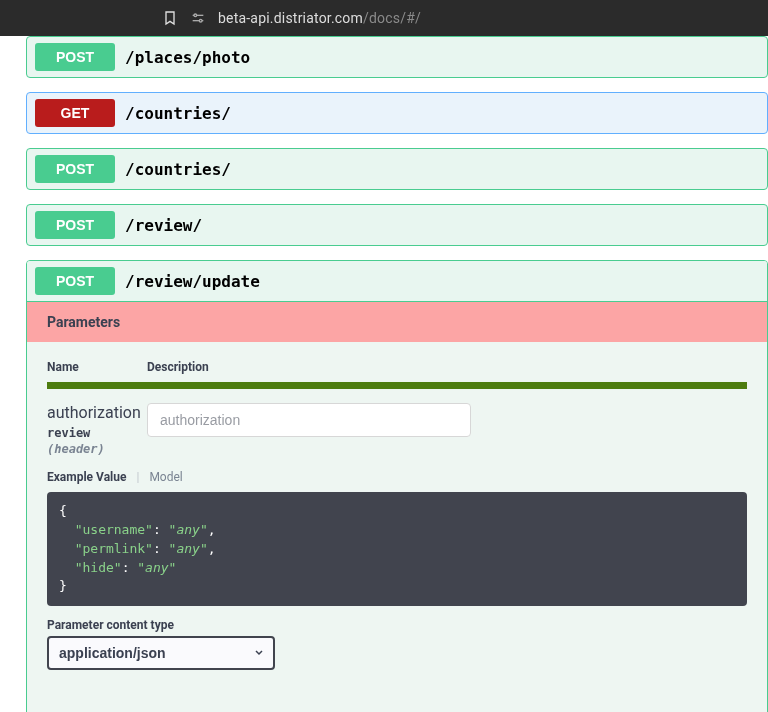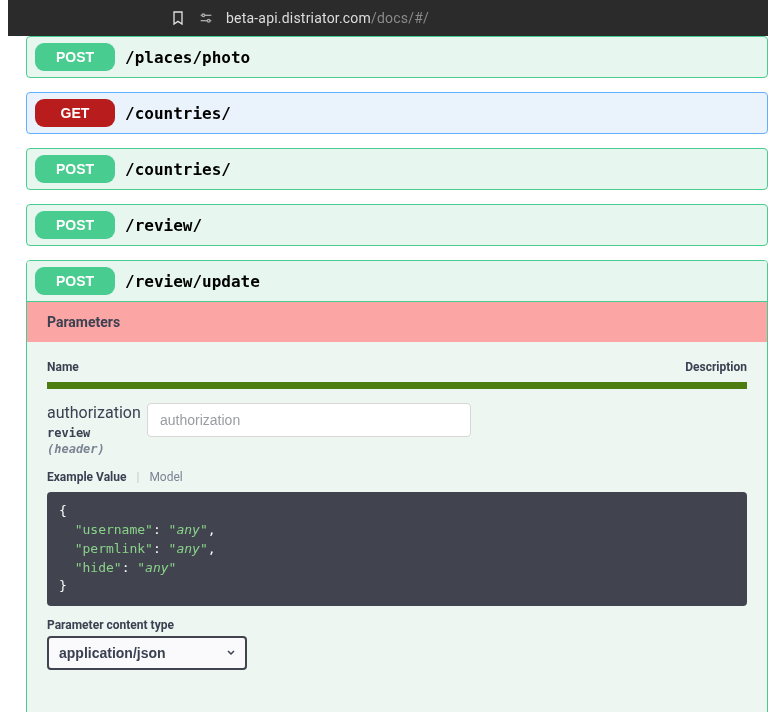--- a/index.html
+++ b/index.html
@@ -10,21 +10,20 @@
   height: 712px;
   overflow: hidden;
 }
 .browser-bar {
   background: #2b2b2b;
   height: 36px;
   display: flex;
   align-items: center;
   padding: 0 12px;
   gap: 12px;
-  margin-left: 8px;
 }
 .browser-bookmark-icon {
   color: #e0e0e0;
   display: flex;
   align-items: center;
   margin-left: 150px;
 }
 .browser-site-icon {
   color: #aaa;
   display: flex;
@@ -57,21 +56,21 @@
   border-color: #49cc90;
 }
 .endpoint-row.get {
   background: #eaf3fb;
   border-color: #61affe;
 }
 .method-badge {
   text-align: center;
   min-width: 80px;
   padding: 6px 0;
-  border-radius: 9px;
+  border-radius: 3px;
   color: #fff;
   font-weight: 700;
   font-size: 14px;
   font-family: -apple-system, sans-serif;
 }
 .method-badge.post { background: #49cc90; }
 .method-badge.get { background: #b91c1c; }
 .endpoint-path {
   font-family: ui-monospace, "SF Mono", Menlo, Consolas, monospace;
   font-size: 16px;
@@ -105,21 +104,21 @@
 }
 .params-header-row {
   display: flex;
   font-size: 12px;
   font-weight: 700;
   color: #3b4151;
   padding-bottom: 8px;
   border-bottom: 7px solid #4d7c0f;
 }
 .col-name { width: 100px; }
-.col-desc { flex: 1; text-align: right; }
+.col-desc { flex: 1; }
 .param-row {
   display: flex;
   padding-top: 14px;
 }
 .param-name-cell { width: 100px; }
 .param-name {
   font-size: 16px;
   color: #3b4151;
   font-weight: 400;
 }
@@ -175,21 +174,21 @@
 .tok-str { color: #8ad28a; font-style: italic; }
 .content-type-label {
   font-size: 12px;
   font-weight: 700;
   color: #3b4151;
   margin-top: 12px;
   margin-bottom: 4px;
 }
 .select-wrap {
   position: relative;
-  width: 200px;
+  width: 228px;
 }
 .select-box {
   width: 100%;
   background: #fafafd;
   border: 2px solid #41444e;
   border-radius: 4px;
   padding: 7px 30px 7px 10px;
   font-size: 14px;
   font-weight: 700;
   color: #3b4151;

